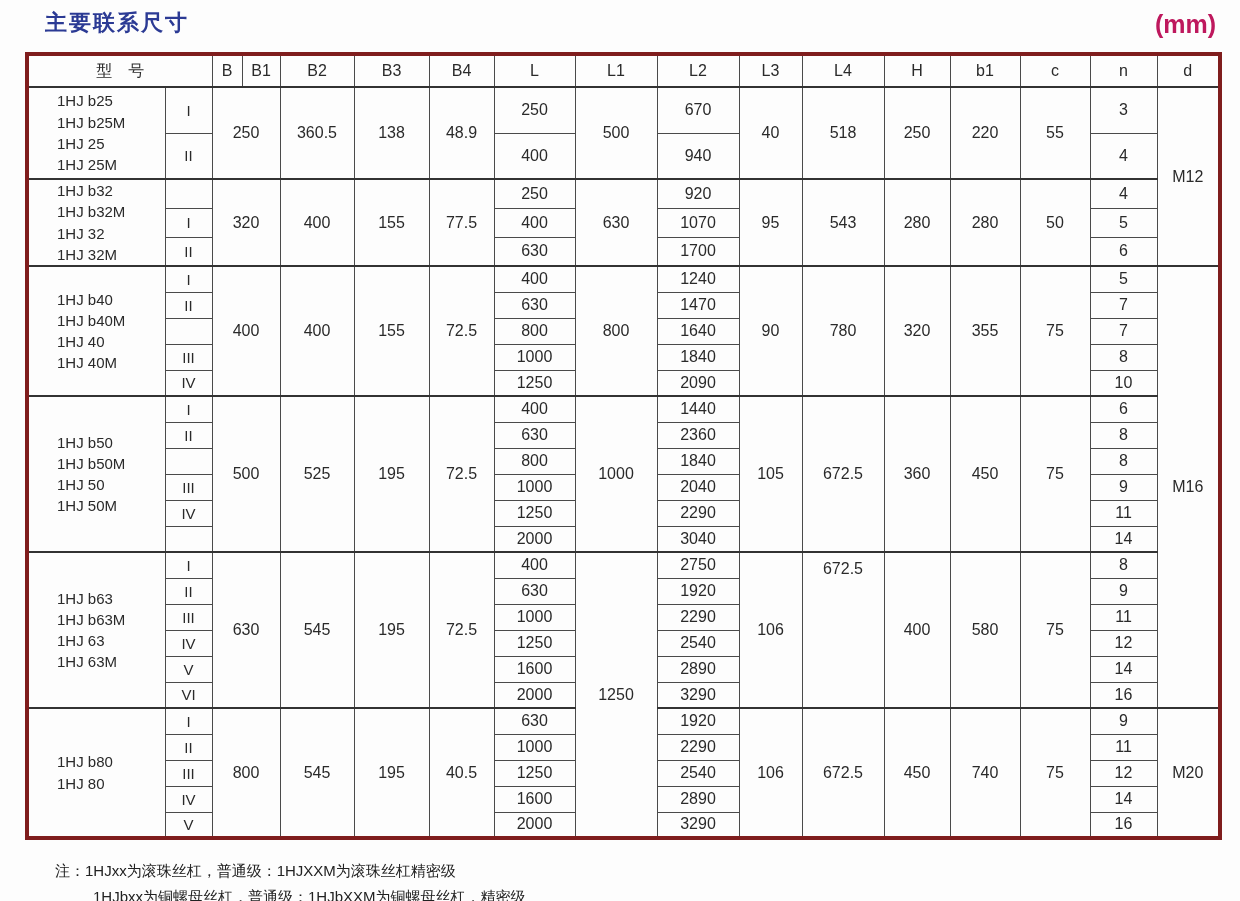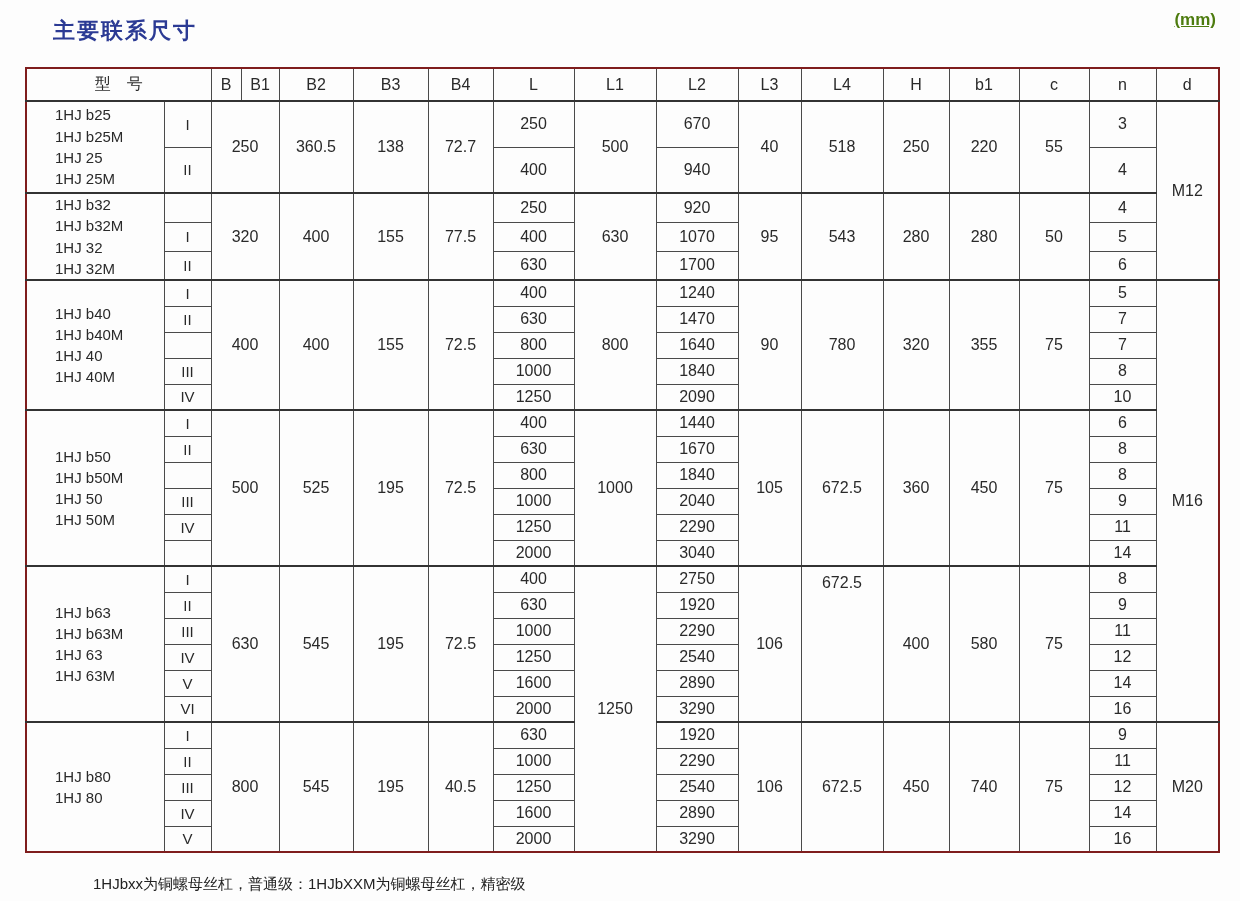--- a/index.html
+++ b/index.html
@@ -7,29 +7,29 @@
     width:1240px; height:901px; background:#fdfdfd;
     font-family:"Liberation Sans","DejaVu Sans",sans-serif;
     color:#2a2a2a; overflow:hidden;
   }
   .page { position:relative; width:1240px; height:901px; }
   .header-row {
     display:flex; justify-content:space-between; align-items:flex-start;
     padding:8px 24px 0 45px;
   }
   .page-title {
-    margin:8px; font-size:22px; font-weight:bold; letter-spacing:2px;
+    margin:0; font-size:22px; font-weight:bold; letter-spacing:2px;
     color:#2b3a94;
   }
-  .unit-label { font-size:17px; font-weight:600; color:#4d7c0f; padding-top:2px;text-decoration:underline; }
+  .unit-label { font-size:25px; font-weight:600; color:#be185d; padding-top:2px; }
 
   table.dims {
     border-collapse:collapse; table-layout:fixed;
     width:1193px; margin:13px 0 0 25px;
-    border:2px solid #7f1d1d;
+    border:4px solid #7f1d1d;
   }
   .dims th, .dims td {
     border:1px solid #4a4a4a; text-align:center; vertical-align:middle;
     padding:0; font-size:16px; overflow:hidden;
   }
   .dims thead tr { height:33px; }
   .dims thead th { font-weight:normal; font-size:16px; }
   .dims tbody tr { height:26px; }
   .dims tbody tr.tall { height:46px;margin-left:32px; }
   .dims tr.gs > td { border-top:2px solid #333; }
@@ -96,21 +96,21 @@
 
       <tr class="gs tall">
         <td class="model" rowspan="2">1HJ b25
 1HJ b25M
 1HJ 25
 1HJ 25M</td>
         <td class="num">I</td>
         <td colspan="2" rowspan="2">250</td>
         <td rowspan="2">360.5</td>
         <td rowspan="2">138</td>
-        <td rowspan="2">72.7</td>
+        <td rowspan="2">48.9</td>
         <td>250</td>
         <td rowspan="2">500</td>
         <td>670</td>
         <td rowspan="2">40</td>
         <td rowspan="2">518</td>
         <td rowspan="2">250</td>
         <td rowspan="2">220</td>
         <td rowspan="2">55</td>
         <td>3</td>
         <td rowspan="5">M12</td>
@@ -217,21 +217,21 @@
         <td rowspan="6">105</td>
         <td rowspan="6">672.5</td>
         <td rowspan="6">360</td>
         <td rowspan="6">450</td>
         <td rowspan="6">75</td>
         <td>6</td>
       </tr>
       <tr>
         <td class="num">II</td>
         <td>630</td>
-        <td>1670</td>
+        <td>2360</td>
         <td>8</td>
       </tr>
       <tr>
         <td class="num"></td>
         <td>800</td>
         <td>1840</td>
         <td>8</td>
       </tr>
       <tr>
         <td class="num">III</td>
@@ -342,15 +342,16 @@
       <tr>
         <td class="num">V</td>
         <td>2000</td>
         <td>3290</td>
         <td>16</td>
       </tr>
     </tbody>
   </table>
 
   <div class="notes">
+    <div>注：1HJxx为滚珠丝杠，普通级：1HJXXM为滚珠丝杠精密级</div>
     <div class="note-indent">1HJbxx为铜螺母丝杠，普通级：1HJbXXM为铜螺母丝杠，精密级</div>
   </div>
 </div>
 
 </body></html>

